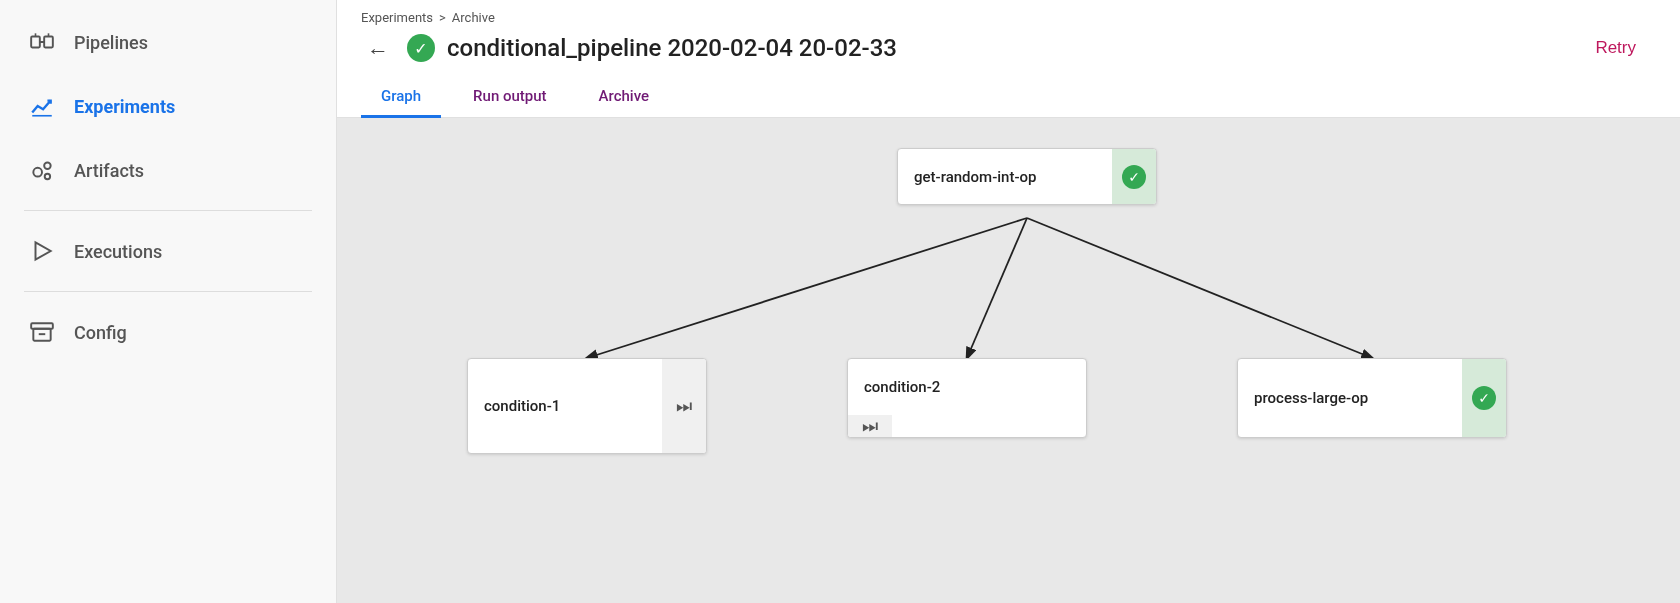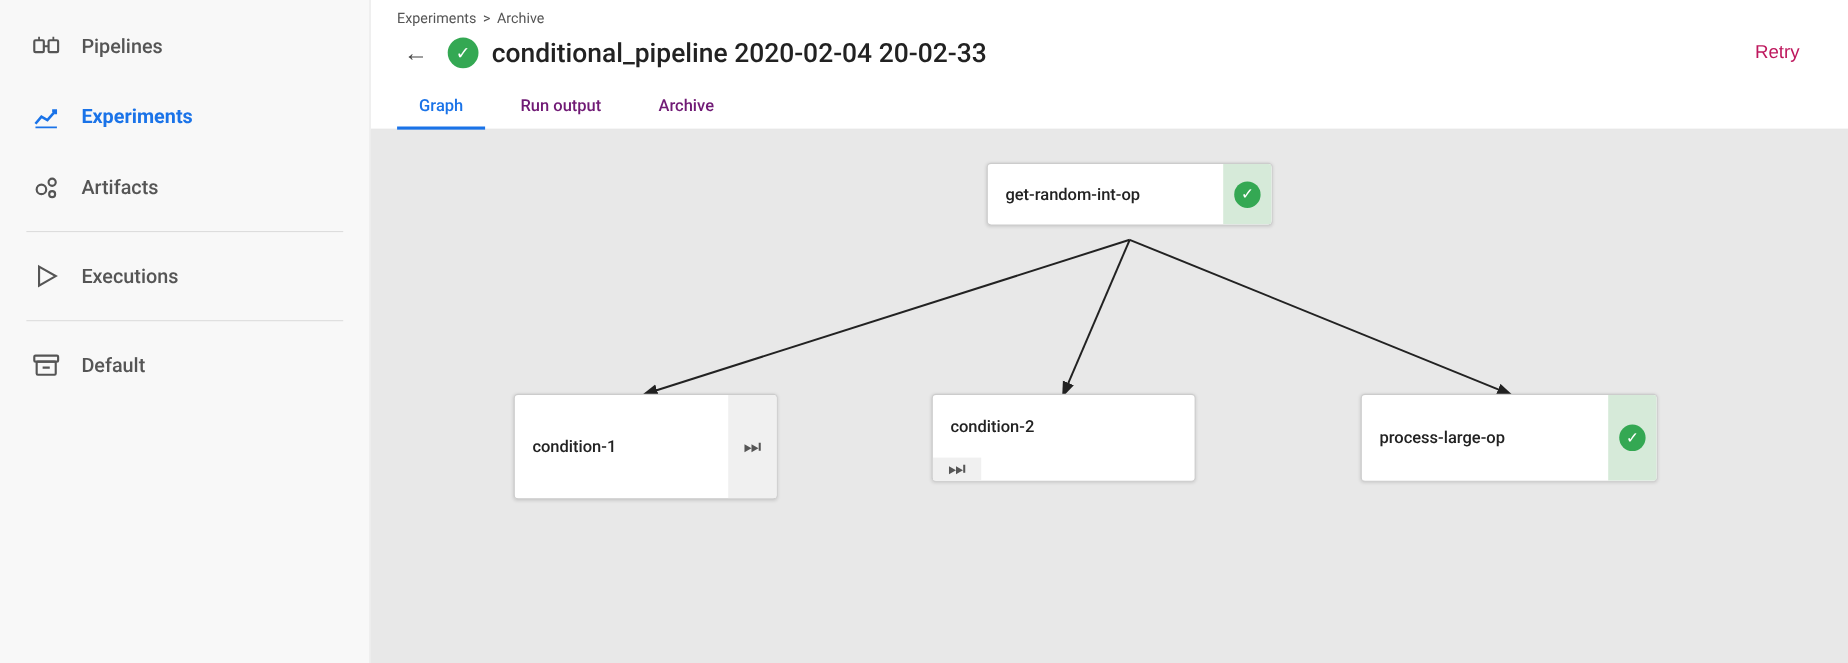--- a/index.html
+++ b/index.html
@@ -243,21 +243,21 @@
   <hr class="sidebar-divider">
 
   <div class="sidebar-item">
     <span class="icon">
       <svg width="26" height="26" viewBox="0 0 24 24" fill="none">
         <rect x="2" y="4" width="20" height="5" rx="1" stroke="#555" stroke-width="1.8"></rect>
         <rect x="4" y="9" width="16" height="11" rx="1" stroke="#555" stroke-width="1.8"></rect>
         <line x1="9" y1="14" x2="15" y2="14" stroke="#555" stroke-width="1.8"></line>
       </svg>
     </span>
-    <span>Default</span>
+    <span>Config</span>
   </div>
 </nav>
 
 <main class="main">
   <div class="header">
     <div class="breadcrumb">
       <span>Experiments</span>
       <span>&gt;</span>
       <span>Archive</span>
     </div>

